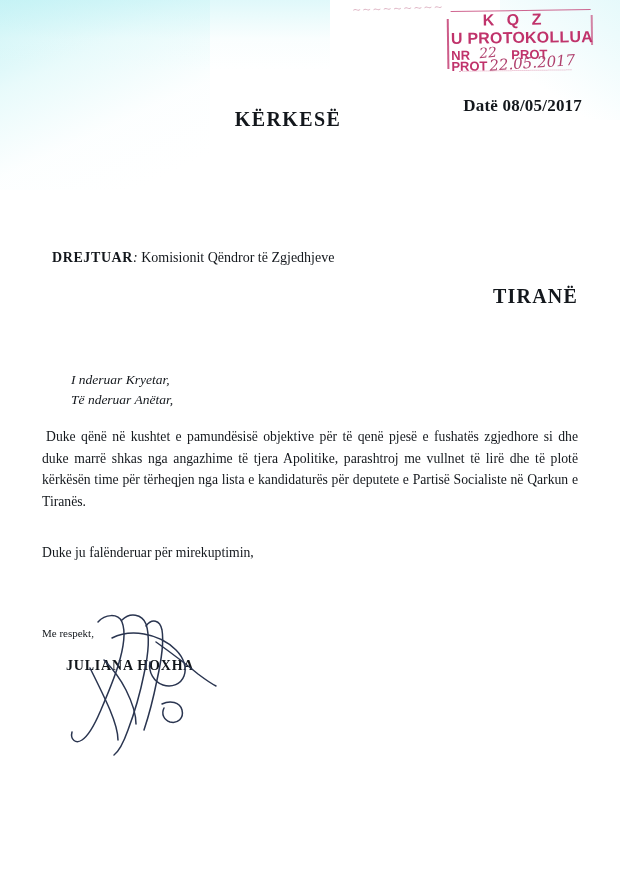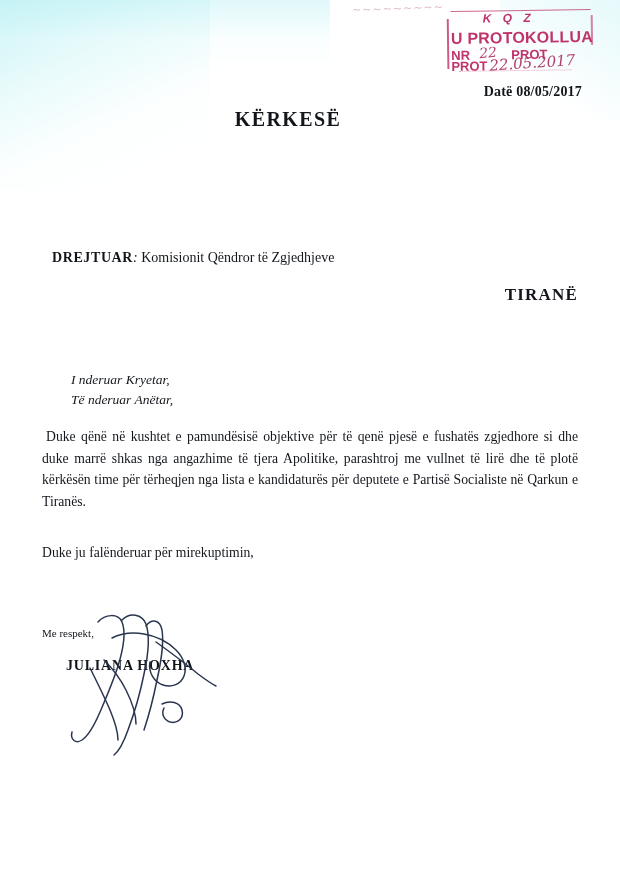--- a/index.html
+++ b/index.html
@@ -61,21 +61,21 @@
   #protocol-stamp .stamp-border-right {
     position: absolute; left: 146px; top: 12px; width: 0; height: 30px;
     border-left: 2px solid rgba(192,51,107,0.6);
   }
   #protocol-stamp .stamp-border-bottom {
     position: absolute; left: 14px; top: 66px; width: 112px; height: 0;
     border-top: 1.2px dotted rgba(192,51,107,0.45);
   }
   .stamp-line-kqz {
     position: absolute; left: 38px; top: 7px;
-    font-size: 12px; font-weight: bold; letter-spacing: 4px; font-style: italic;
+    font-size: 16px; font-weight: bold; letter-spacing: 4px;
   }
   .stamp-line-prot {
     position: absolute; left: 6px; top: 25px;
     font-size: 16px; font-weight: bold; letter-spacing: 0.2px;
   }
   .stamp-line-nr {
     position: absolute; left: 6px; top: 43px;
     font-size: 13px; font-weight: bold;
   }
   .stamp-line-date {
@@ -107,22 +107,22 @@
     font-style: italic;
     font-size: 11px;
     color: rgba(196,122,150,0.55);
     letter-spacing: 1px;
     transform: rotate(-2deg);
   }
 
   
   #doc-date {
     position: absolute;
-    right: 38px; top: 84px;
-    font-size: 14px;
+    right: 38px; top: 96px;
+    font-size: 17px;
     font-weight: bold;
     letter-spacing: 0.2px;
   }
   #doc-title {
     position: absolute;
     left: 0; right: 0; top: 108px;
     text-align: center;
     font-size: 20px;
     font-weight: bold;
     letter-spacing: 1.4px;
@@ -139,21 +139,21 @@
   .field-label {
     font-weight: bold;
     letter-spacing: 0.6px;
   }
   .field-sep { font-style: italic; }
   .field-value { }
   #city-line {
     position: absolute;
     left: 0; right: 42px; top: 285px;
     text-align: right;
-    font-size: 17px;
+    font-size: 20px;
     font-weight: bold;
     letter-spacing: 1.2px;
   }
   .salutation {
     position: absolute;
     left: 43px;
     font-size: 13.5px;
     font-style: italic;
     margin-left: 28px;
   }

